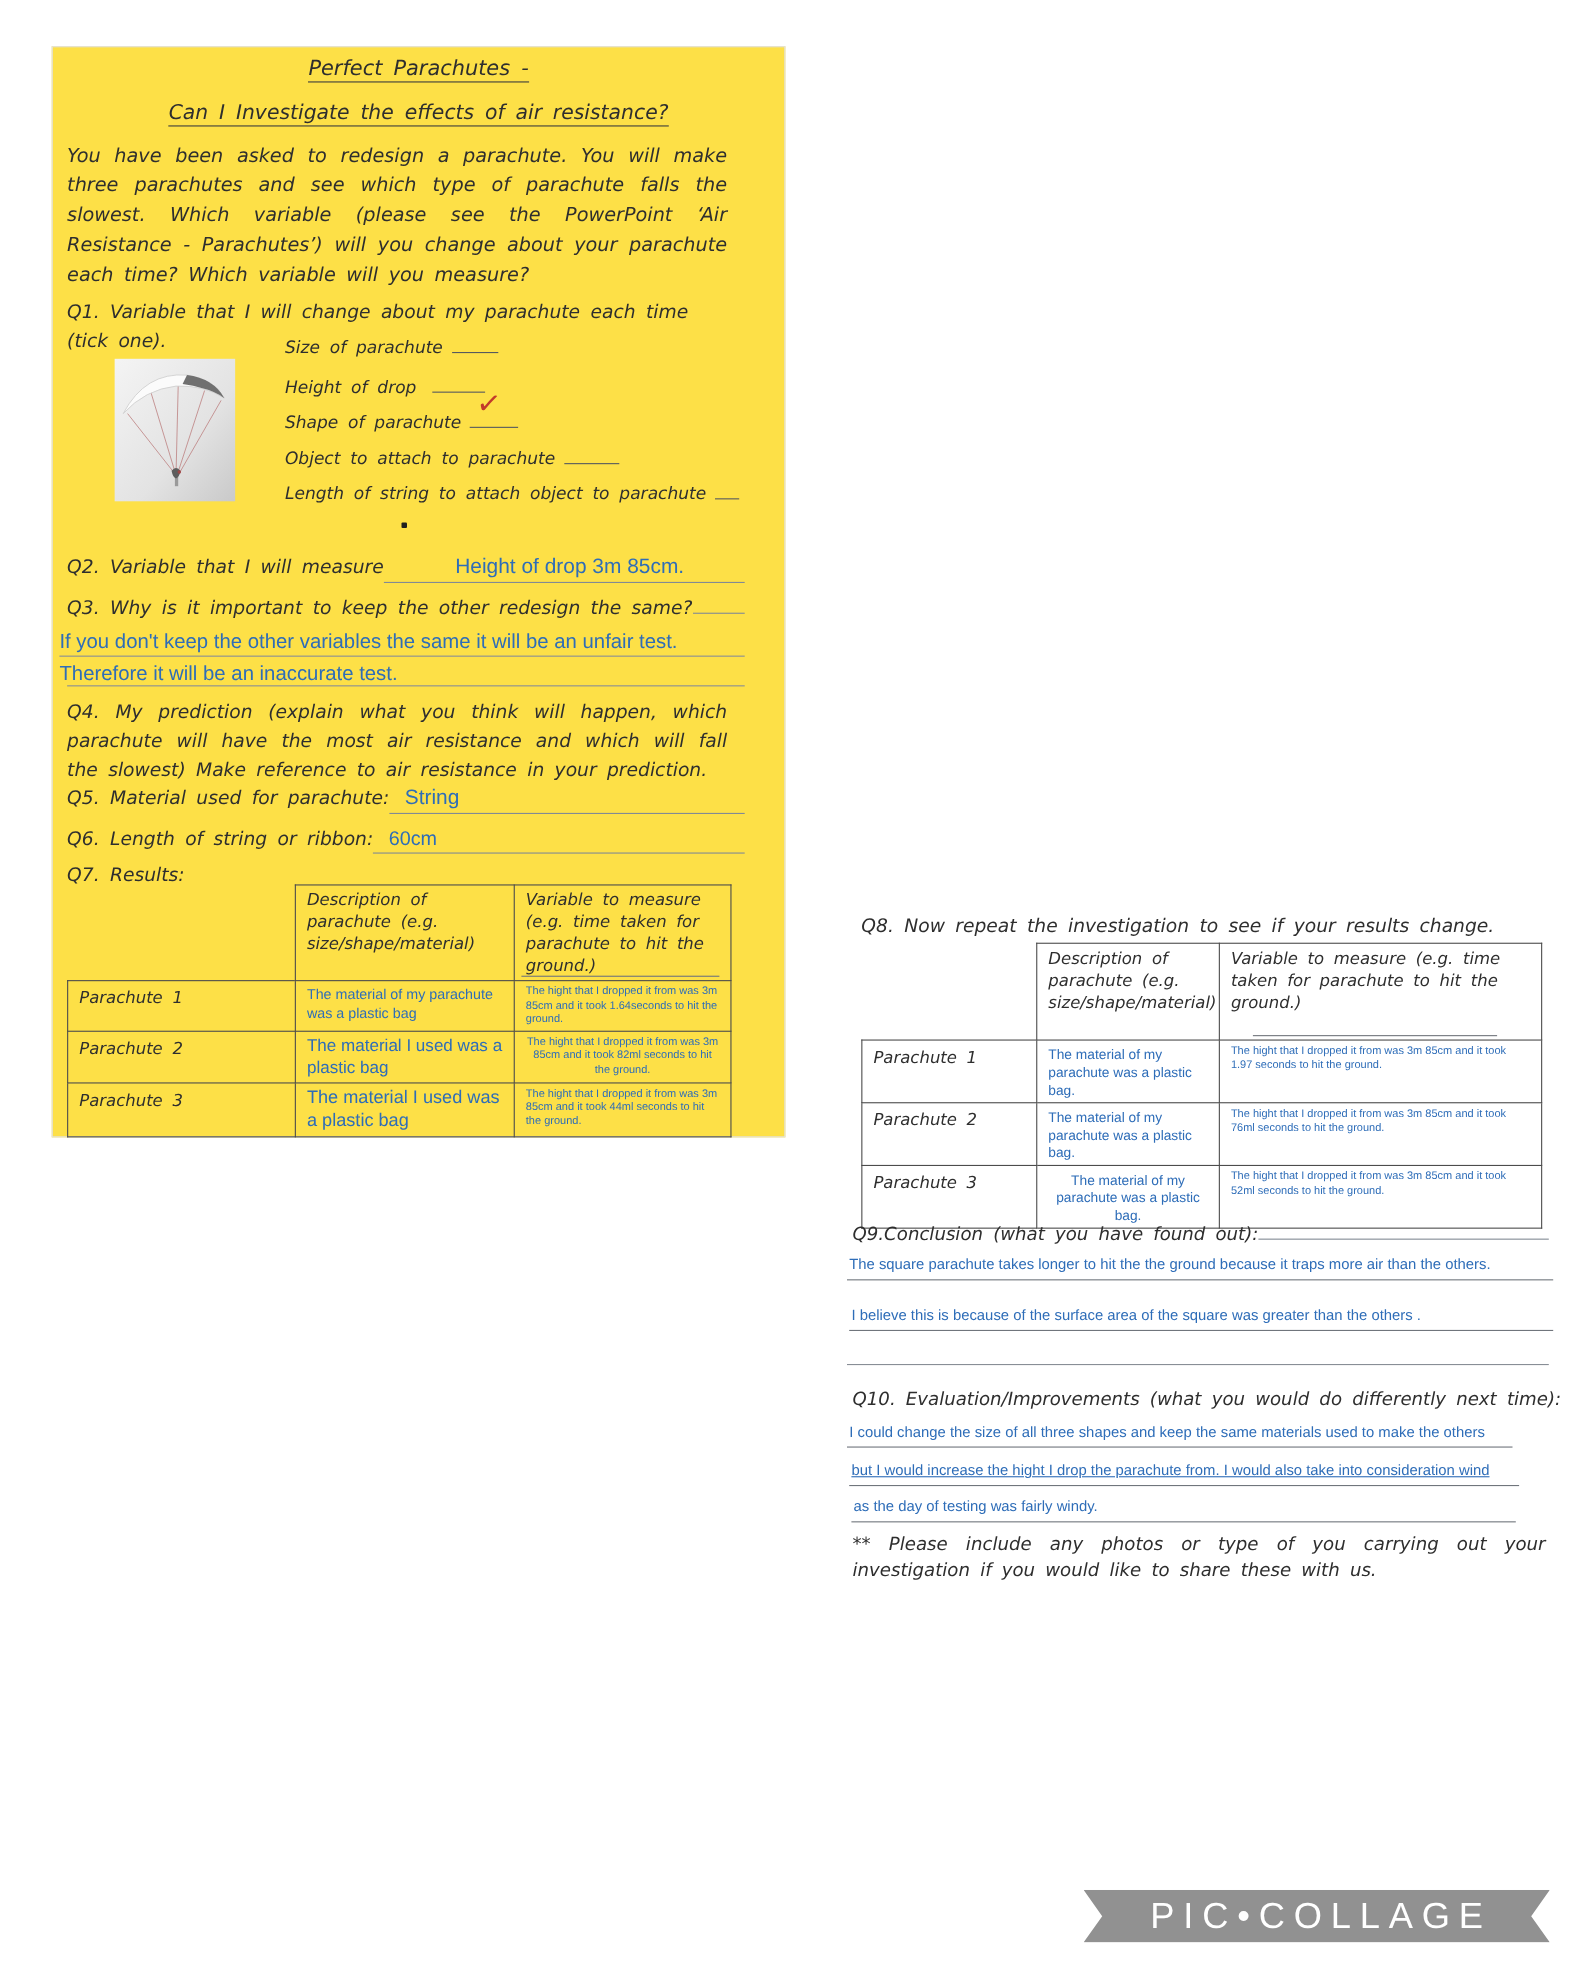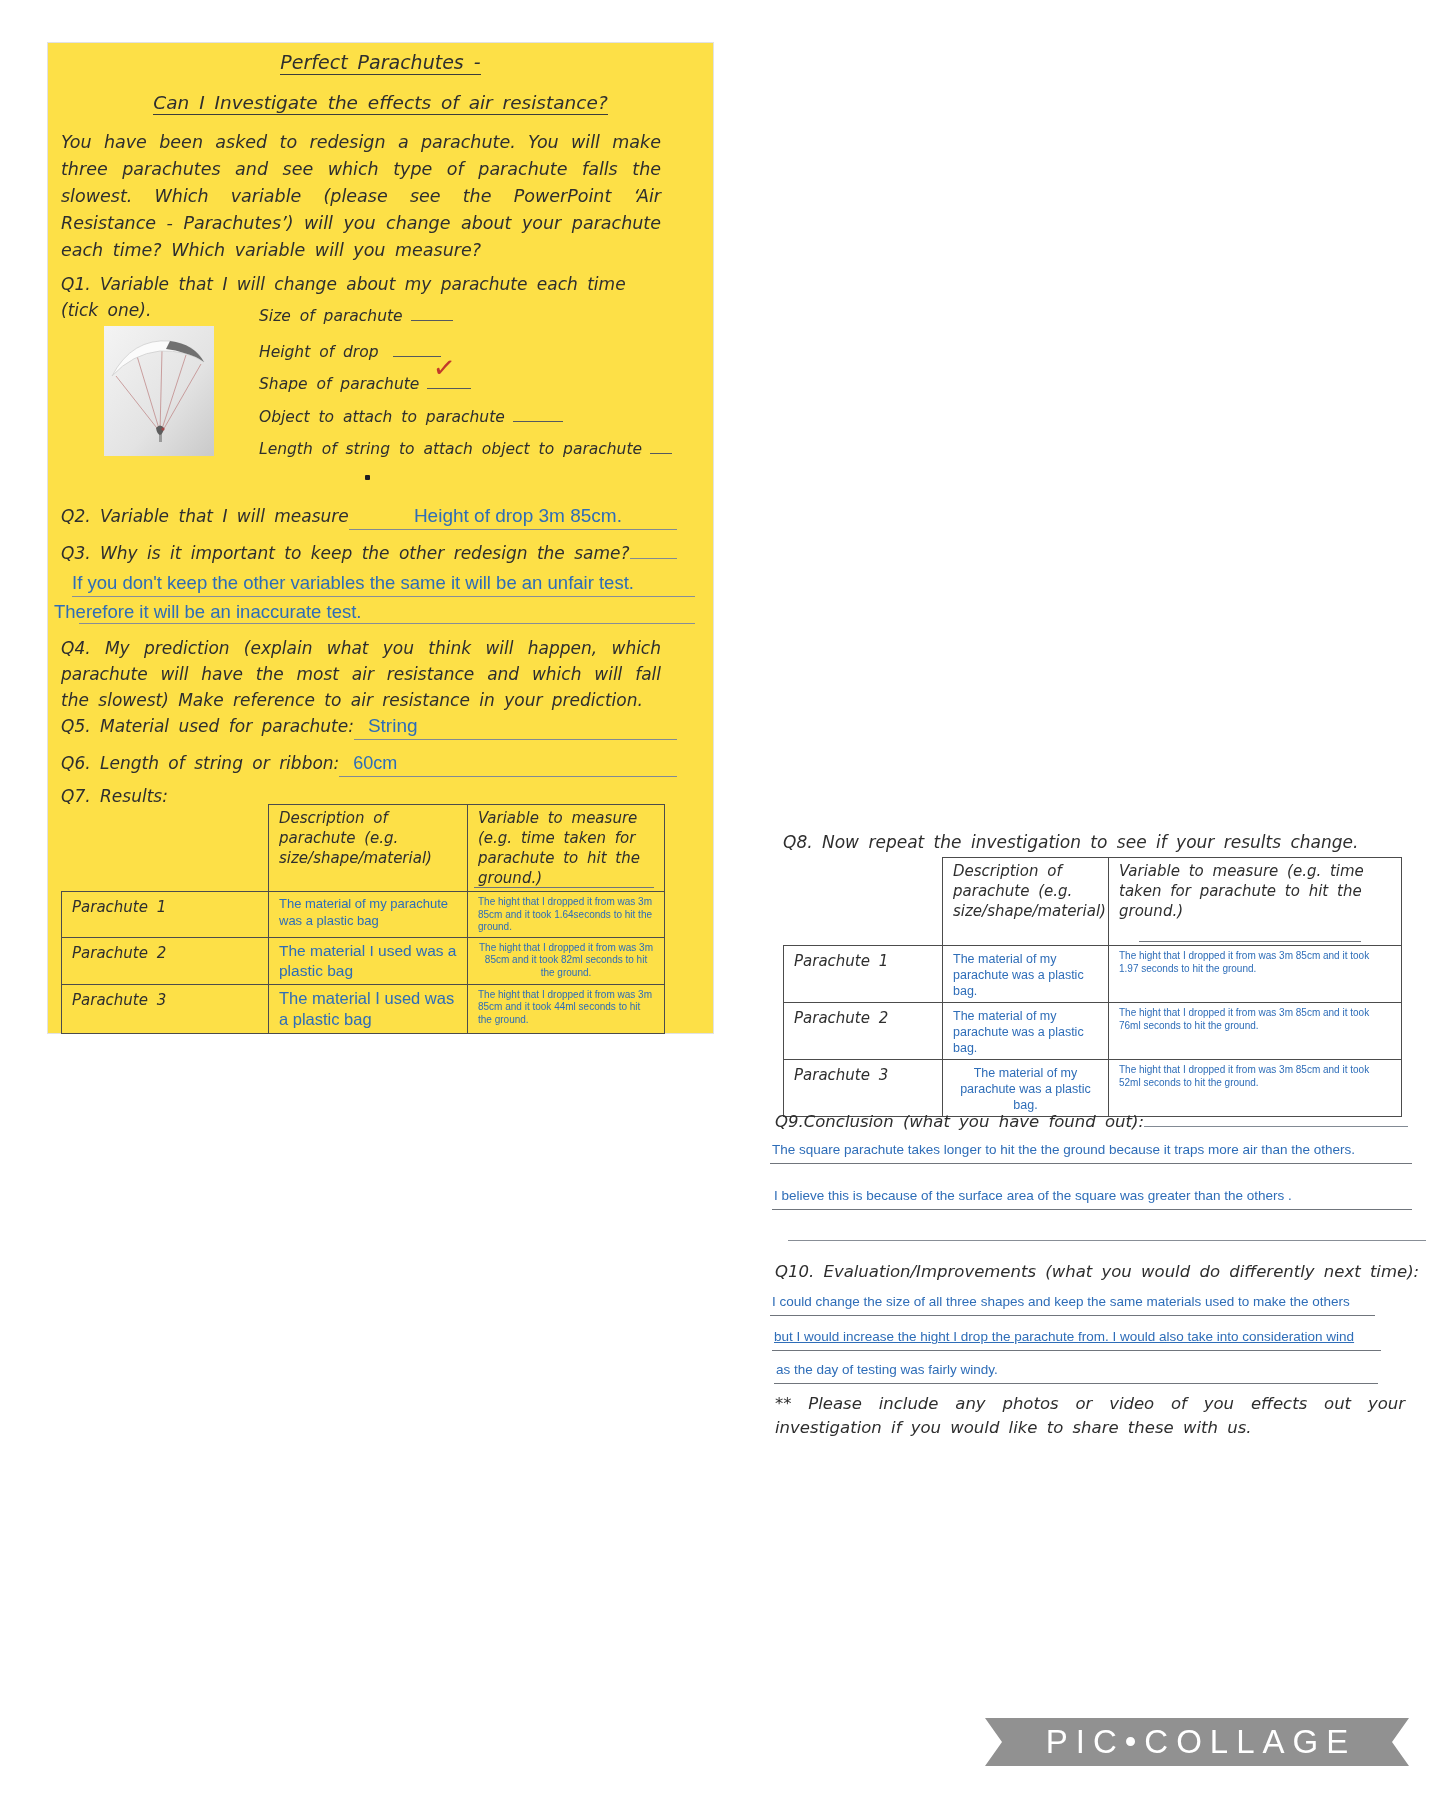--- a/index.html
+++ b/index.html
@@ -18,21 +18,21 @@
   .qline{font-size:17px;line-height:26px;}
   .opt{font-size:15.5px;white-space:nowrap;}
   .stub{display:inline-block;height:14px;border-bottom:1.6px solid #55595f;margin-left:8px;position:relative;}
   .tick{position:absolute;left:6px;top:-22px;color:#c23a2b;font-size:27px;font-style:normal;
         transform:rotate(6deg);font-weight:bold;}
   .dot{position:absolute;width:5px;height:5px;background:#1f1f1f;border-radius:1px;}
   .row{display:flex;align-items:baseline;}
   .ansline{flex:1;border-bottom:1.4px solid #828a94;padding:0 4px 2px 14px;white-space:nowrap;}
   .bigans{font-size:19px;}
   .q3ans{font-size:18.5px;line-height:26px;}
-  .grayline{border-bottom:1.4px solid #888e96;margin-left:18px;}
+  .grayline{border-bottom:1.4px solid #888e96;}
   .tbl{border-collapse:collapse;table-layout:fixed;position:absolute;}
   .tbl td{border:1.4px solid #4c4c4c;vertical-align:top;padding:3px 10px;overflow:hidden;}
   .tbl td.nob{border:none;}
   .hcell{font-size:15px;line-height:20px;position:relative;}
   .hline{position:absolute;left:6px;right:10px;bottom:3px;border-bottom:1.3px solid #70757c;}
   .rlabel{font-size:15px;padding-top:6px !important;}
   .mcell{font-size:10px;line-height:12.5px;padding-top:4px !important;}
   .bline{border-bottom:1.3px solid #70757c;font-size:13.5px;padding:0 2px 6px 2px;
          font-family:"Liberation Sans",sans-serif;color:#2e6db8;white-space:nowrap;overflow:hidden;}
   .banner{position:absolute;left:985px;top:1718px;width:424px;height:48px;background:#919191;
@@ -203,19 +203,19 @@
   </div>
   <div class="abs bline" style="left:770px;top:1142px;width:638px;">The square parachute takes longer to hit the the ground because it traps more air than the others.</div>
   <div class="abs bline" style="left:772px;top:1188px;width:636px;">I believe this is because of the surface area of the square was greater than the others .</div>
   <div class="abs grayline" style="left:770px;top:1226px;width:638px;height:14px;"></div>
 
   <div class="abs hw" style="left:775px;top:1262px;font-size:16.5px;">Q10. Evaluation/Improvements (what you would do differently next time):</div>
   <div class="abs bline" style="left:770px;top:1294px;width:601px;">I could change the size of all three shapes and keep the same materials used to make the others</div>
   <div class="abs bline" style="left:772px;top:1329px;width:605px;text-decoration:underline;">but I would increase the hight I drop the parachute from. I would also take into consideration wind</div>
   <div class="abs bline" style="left:774px;top:1362px;width:600px;">as the day of testing was fairly windy.</div>
 
-  <div class="abs hw" style="left:775px;top:1392px;width:630px;font-size:16.5px;line-height:24px;text-align:justify;">** Please include any photos or video of you effects out your investigation if you would like to share these with us.</div>
+  <div class="abs hw" style="left:775px;top:1392px;width:630px;font-size:16.5px;line-height:24px;text-align:justify;">** Please include any photos or type of you carrying out your investigation if you would like to share these with us.</div>
 
   <div class="banner">
     <span>PIC•COLLAGE</span>
   </div>
 
 </div>
 
 </body></html>

